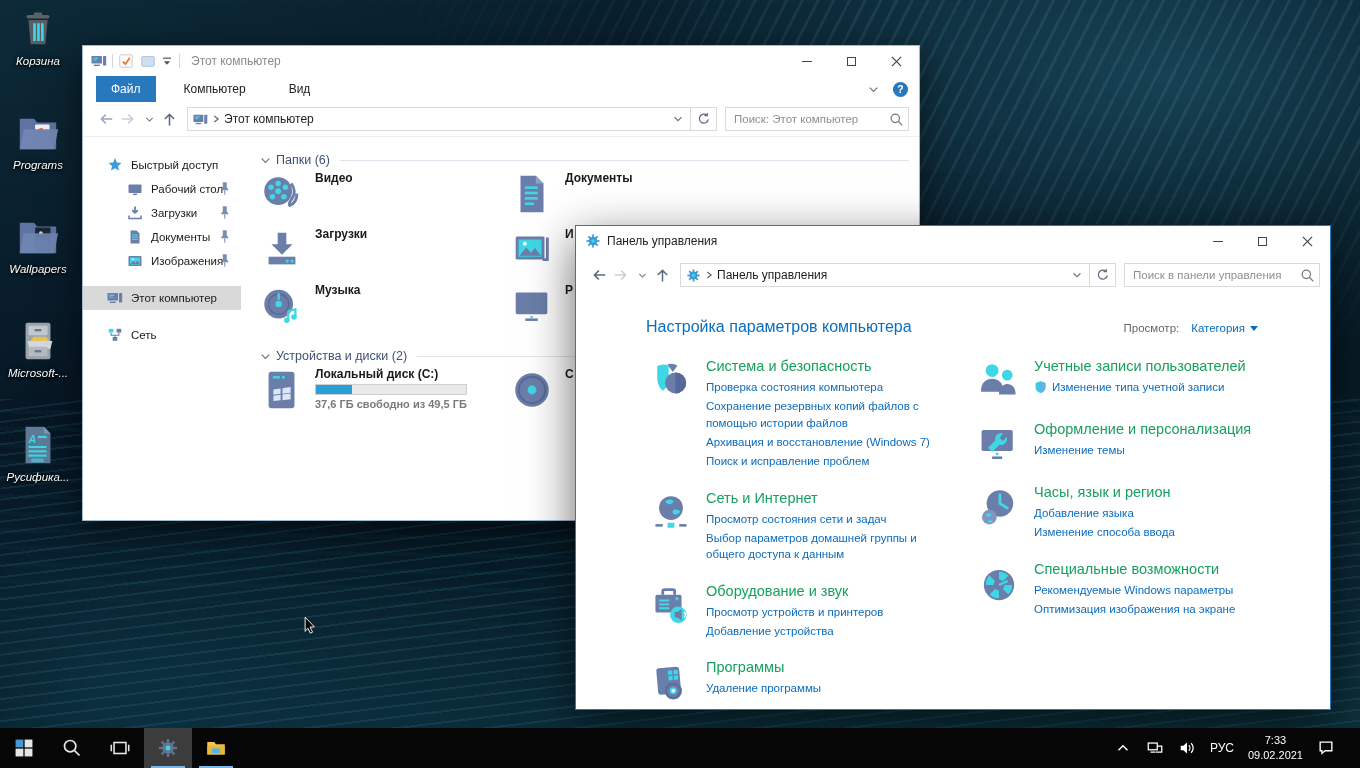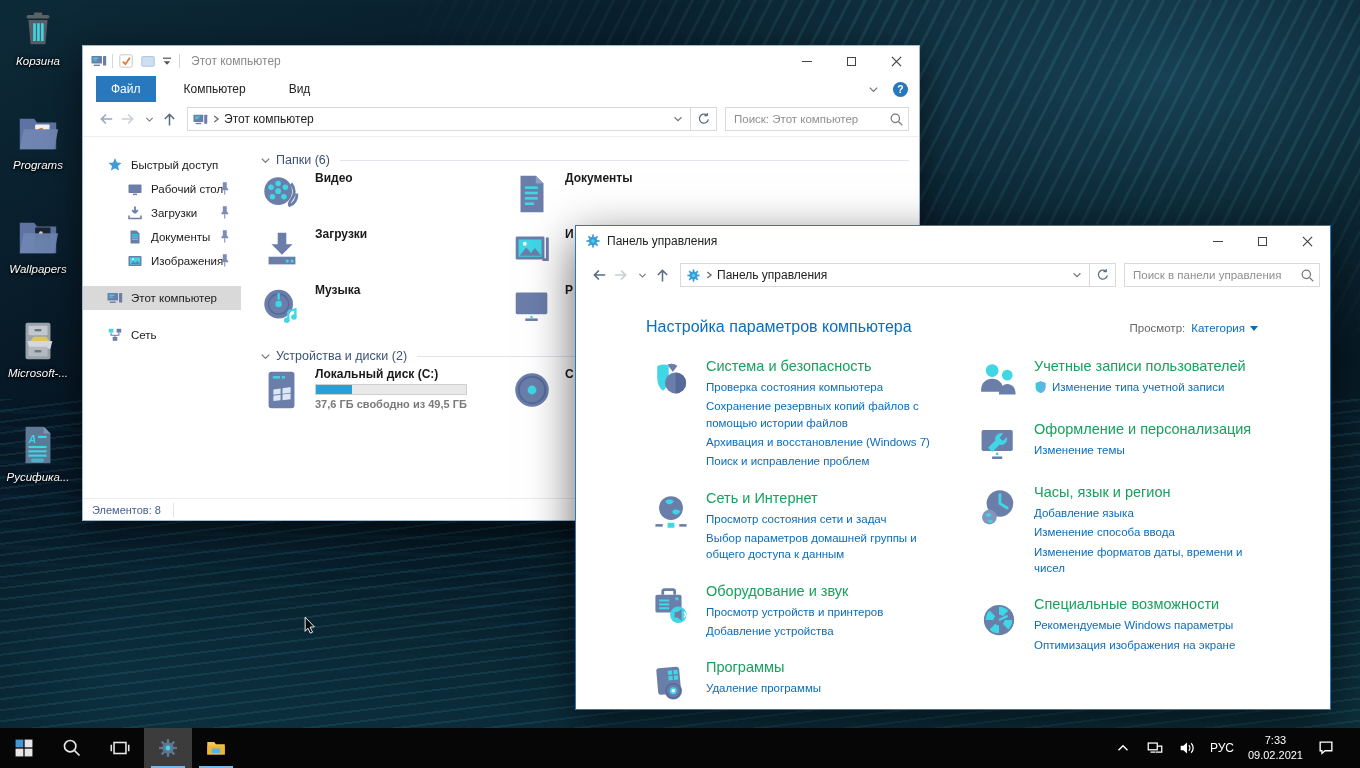--- a/index.html
+++ b/index.html
@@ -68,21 +68,21 @@
   .drive-free{font-size:11px;color:#7a7a7a;white-space:nowrap;}
   .statusbar{height:22px;border-top:1px solid #ececec;display:flex;align-items:center;padding-left:9px;flex:none;}
   .status-txt{font-size:11px;color:#46608f;}
   .status-sep{width:1px;height:14px;background:#e4e4e4;margin-left:12px;}
   
   #cpanel{left:575px;top:225px;width:756px;height:485px;border:1px solid #2a7ab8;box-shadow:0 14px 44px rgba(0,0,0,.6);z-index:20;}
   #cpanel .navrow{height:38px;}
   .cp-content{flex:1;overflow:hidden;}
   .cp-headrow{display:flex;align-items:baseline;padding:24px 72px 16px 70px;}
   .cp-heading{font-size:16px;color:#0a6ebd;flex:1;white-space:nowrap;}
-  .cp-view{font-size:11.5px;color:#666;display:flex;align-items:center;gap:6px;white-space:nowrap;}
+  .cp-view{font-size:11.5px;color:#666;display:flex;align-items:center;gap:12px;white-space:nowrap;}
   .cp-viewval{color:#0a6cbd;display:flex;align-items:center;gap:5px;}
   .tri{width:0;height:0;border-left:4px solid transparent;border-right:4px solid transparent;border-top:5px solid #0a6cbd;display:inline-block;}
   .cp-cols{display:flex;padding:6px 0 0 73px;gap:24px;}
   .cp-col{width:304px;display:flex;flex-direction:column;gap:17px;}
   .cat{display:flex;gap:13px;}
   .cat .icon{width:44px;height:44px;margin-top:2px;}
   .cat-title{font-size:14.5px;color:#17A05E;margin-bottom:5px;white-space:nowrap;}
   .cat-link{font-size:11.5px;color:#0a6cbd;line-height:1.42;margin-bottom:3px;max-width:240px;display:flex;gap:5px;align-items:flex-start;}
   .cat-link .icon{width:13px;height:14px;margin-top:1px;}
   
@@ -518,24 +518,20 @@
                   <circle cx="24" cy="24" r="17.5" fill="#6A7EA9"></circle>
                   <circle cx="24" cy="24" r="13.8" fill="none" stroke="#56699A" stroke-width="2"></circle>
                   <circle cx="24" cy="24" r="4.6" fill="#3FD6E6"></circle>
                 </svg>
               </span>
               <span class="flbl">С</span>
             </div>
           </div>
         </div>
     </div>
-    <div class="statusbar">
-      <span class="status-txt">Элементов: 8</span>
-      <span class="status-sep"></span>
-    </div>
   </div>
 
   <div class="window" id="cpanel">
     <div class="titlebar" style="padding-left:9px;">
       <span class="icon" style="width:16px;height:16px">
           <svg viewBox="0 0 24 24" width="100%" height="100%" xmlns="http://www.w3.org/2000/svg">
             <g fill="#3E9AD6">
               <circle cx="12" cy="12" r="6.3"></circle>
               <rect x="10.7" y="2.2" width="2.6" height="5" transform="rotate(0 12 12)"></rect>
               <rect x="10.7" y="2.2" width="2.6" height="5" transform="rotate(45 12 12)"></rect>
@@ -803,23 +799,20 @@
                 </svg>
               </span>
               <div>
                 <div class="cat-title">Часы, язык и регион</div>
                 <div class="cat-link">
                   <span>Добавление языка</span>
                 </div>
                 <div class="cat-link">
                   <span>Изменение способа ввода</span>
                 </div>
-                <div class="cat-link">
-                  <span>Изменение форматов даты, времени и чисел</span>
-                </div>
               </div>
             </div>
             <div class="cat">
               <span class="icon" style="width: 44px; height: 44px;">
                 <svg viewBox="0 0 48 48" width="100%" height="100%" xmlns="http://www.w3.org/2000/svg">
                   <circle cx="24" cy="24" r="16.5" fill="#6A7EA9"></circle>
                   <g fill="#3FD6E6">
                     <path d="M24 9.5a14.5 14.5 0 0 1 10.3 4.2l-6.2 6.2A6 6 0 0 0 24 18z"></path>
                     <path d="M9.5 24a14.5 14.5 0 0 1 4.2-10.3l6.2 6.2A6 6 0 0 0 18 24z"></path>
                     <path d="M24 38.5a14.5 14.5 0 0 1-10.3-4.2l6.2-6.2A6 6 0 0 0 24 30z"></path>

